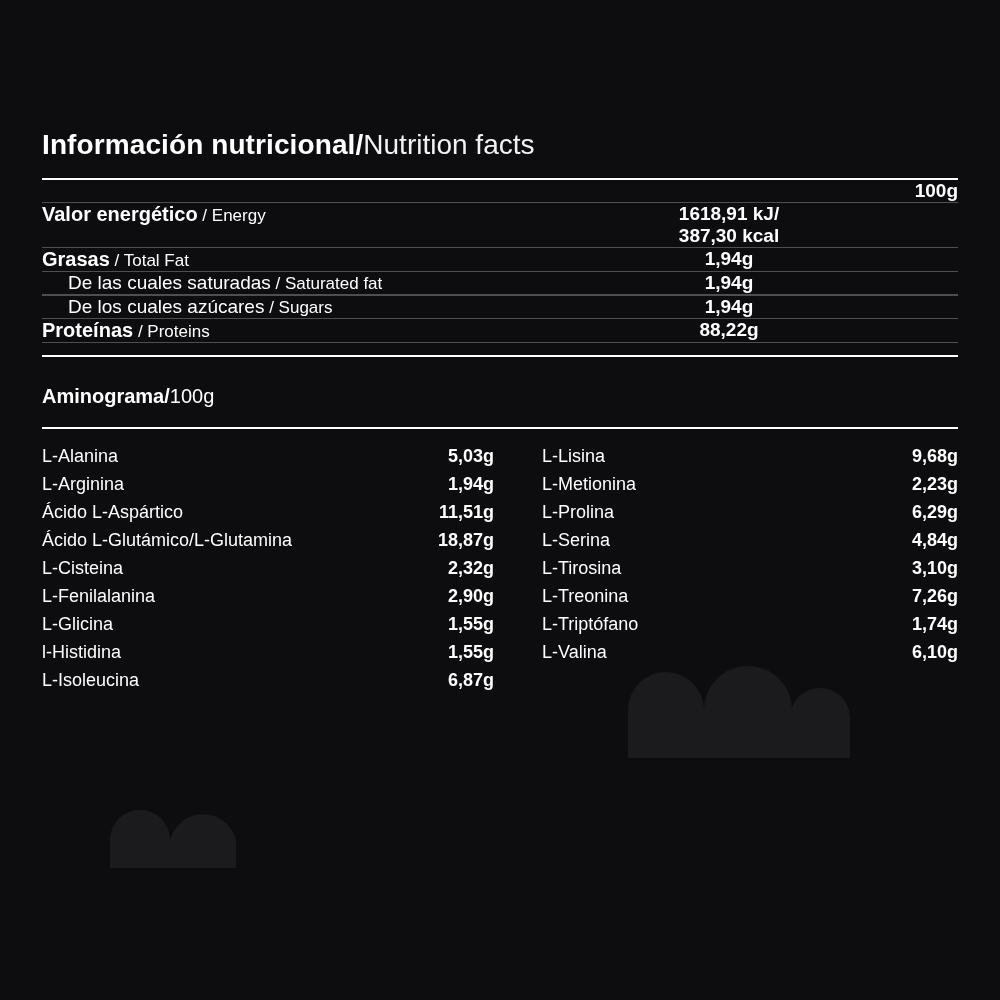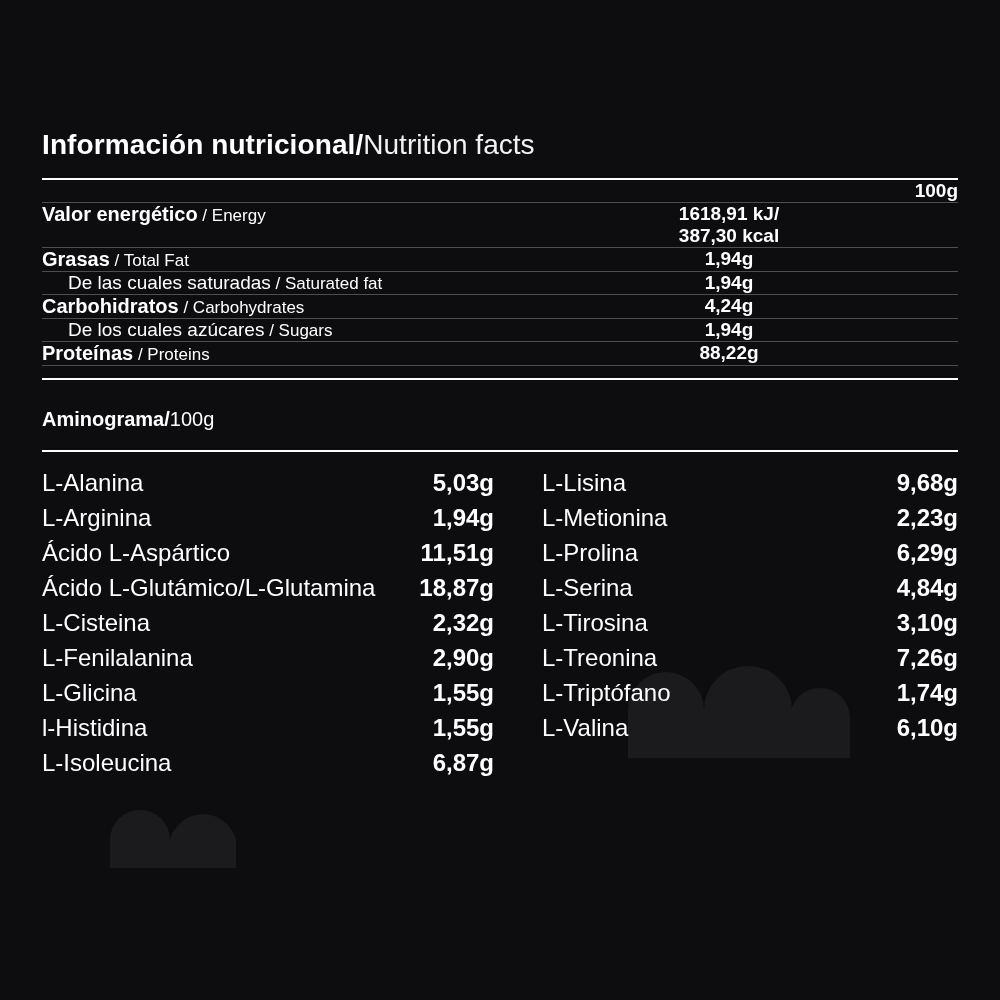--- a/index.html
+++ b/index.html
@@ -125,21 +125,21 @@
     box-sizing: border-box;
   }
   .amino-col.right { padding-left: 42px; }
   table.amino {
     width: 100%;
     border-collapse: collapse;
     table-layout: fixed;
   }
   table.amino td {
     padding: 3px 0 4px 0;
-    font-size: 24px;
+    font-size: 18px;
   }
   table.amino td.aname {
     white-space: nowrap;
   }
   table.amino td.aval {
     text-align: right;
     font-weight: bold;
     white-space: nowrap;
     padding-right: 6px;
     width: 42%;
@@ -214,26 +214,20 @@
           <span class="es">De las cuales saturadas</span><span class="en"> / </span><span class="en">Saturated fat</span>
         </td>
         <td class="nvalue">1,94g</td>
       </tr>
       <tr>
             <td class="sep-cell" colspan="2">
               <div></div>
             </td>
           </tr>
 
-      <tr class="nrow">
-        <td class="nlabel">
-          <span class="es">Carbohidratos</span><span class="en"> / </span><span class="en">Carbohydrates</span>
-        </td>
-        <td class="nvalue">4,24g</td>
-      </tr>
       <tr>
             <td class="sep-cell" colspan="2">
               <div></div>
             </td>
           </tr>
 
       <tr class="nrow">
         <td class="nlabel indent">
           <span class="es">De los cuales azúcares</span><span class="en"> / </span><span class="en">Sugars</span>
         </td>

